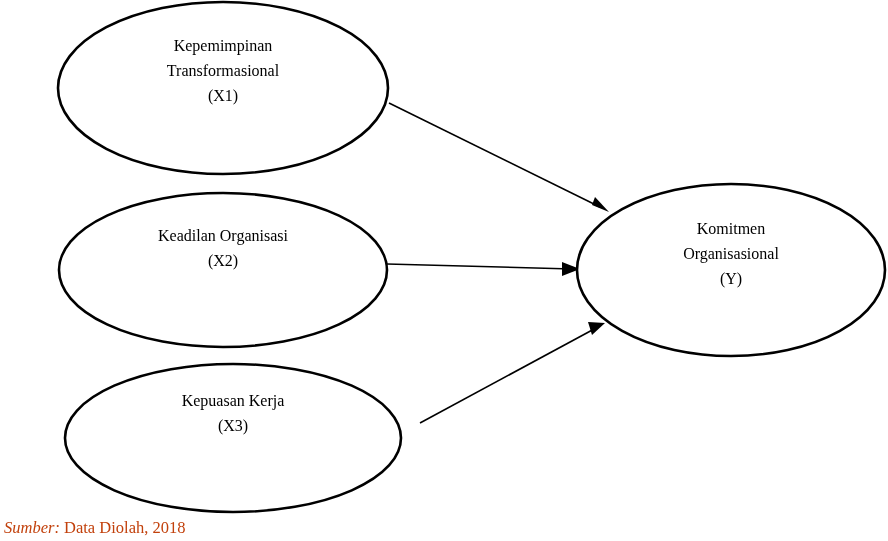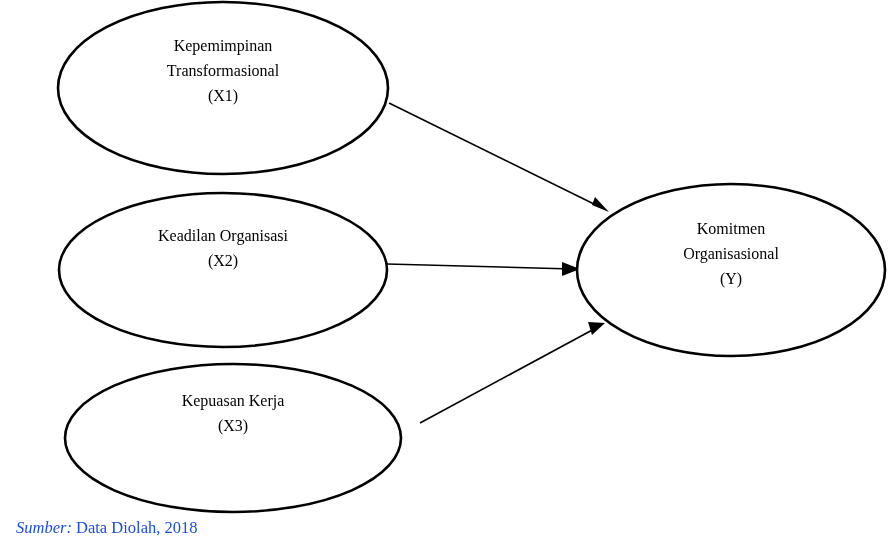--- a/index.html
+++ b/index.html
@@ -38,27 +38,27 @@
     stroke: none;
   }
   .node-label {
     font-family: "Liberation Serif", "DejaVu Serif", serif;
     font-size: 16px;
     fill: #000000;
     text-anchor: middle;
   }
   .source-caption {
     position: absolute;
-    left: 16px;
+    left: 4px;
     top: 518px;
     font-size: 16.5px;
     line-height: 20px;
     white-space: nowrap;
     font-family: "Liberation Serif", "DejaVu Serif", serif;
-    color: #1d4ed8;
+    color: #c2410c;
   }
   .source-caption .src-key {
     font-style: italic;
   }
   .source-caption .src-val {
     font-style: normal;
   }
 </style>
 </head>
 <body>

